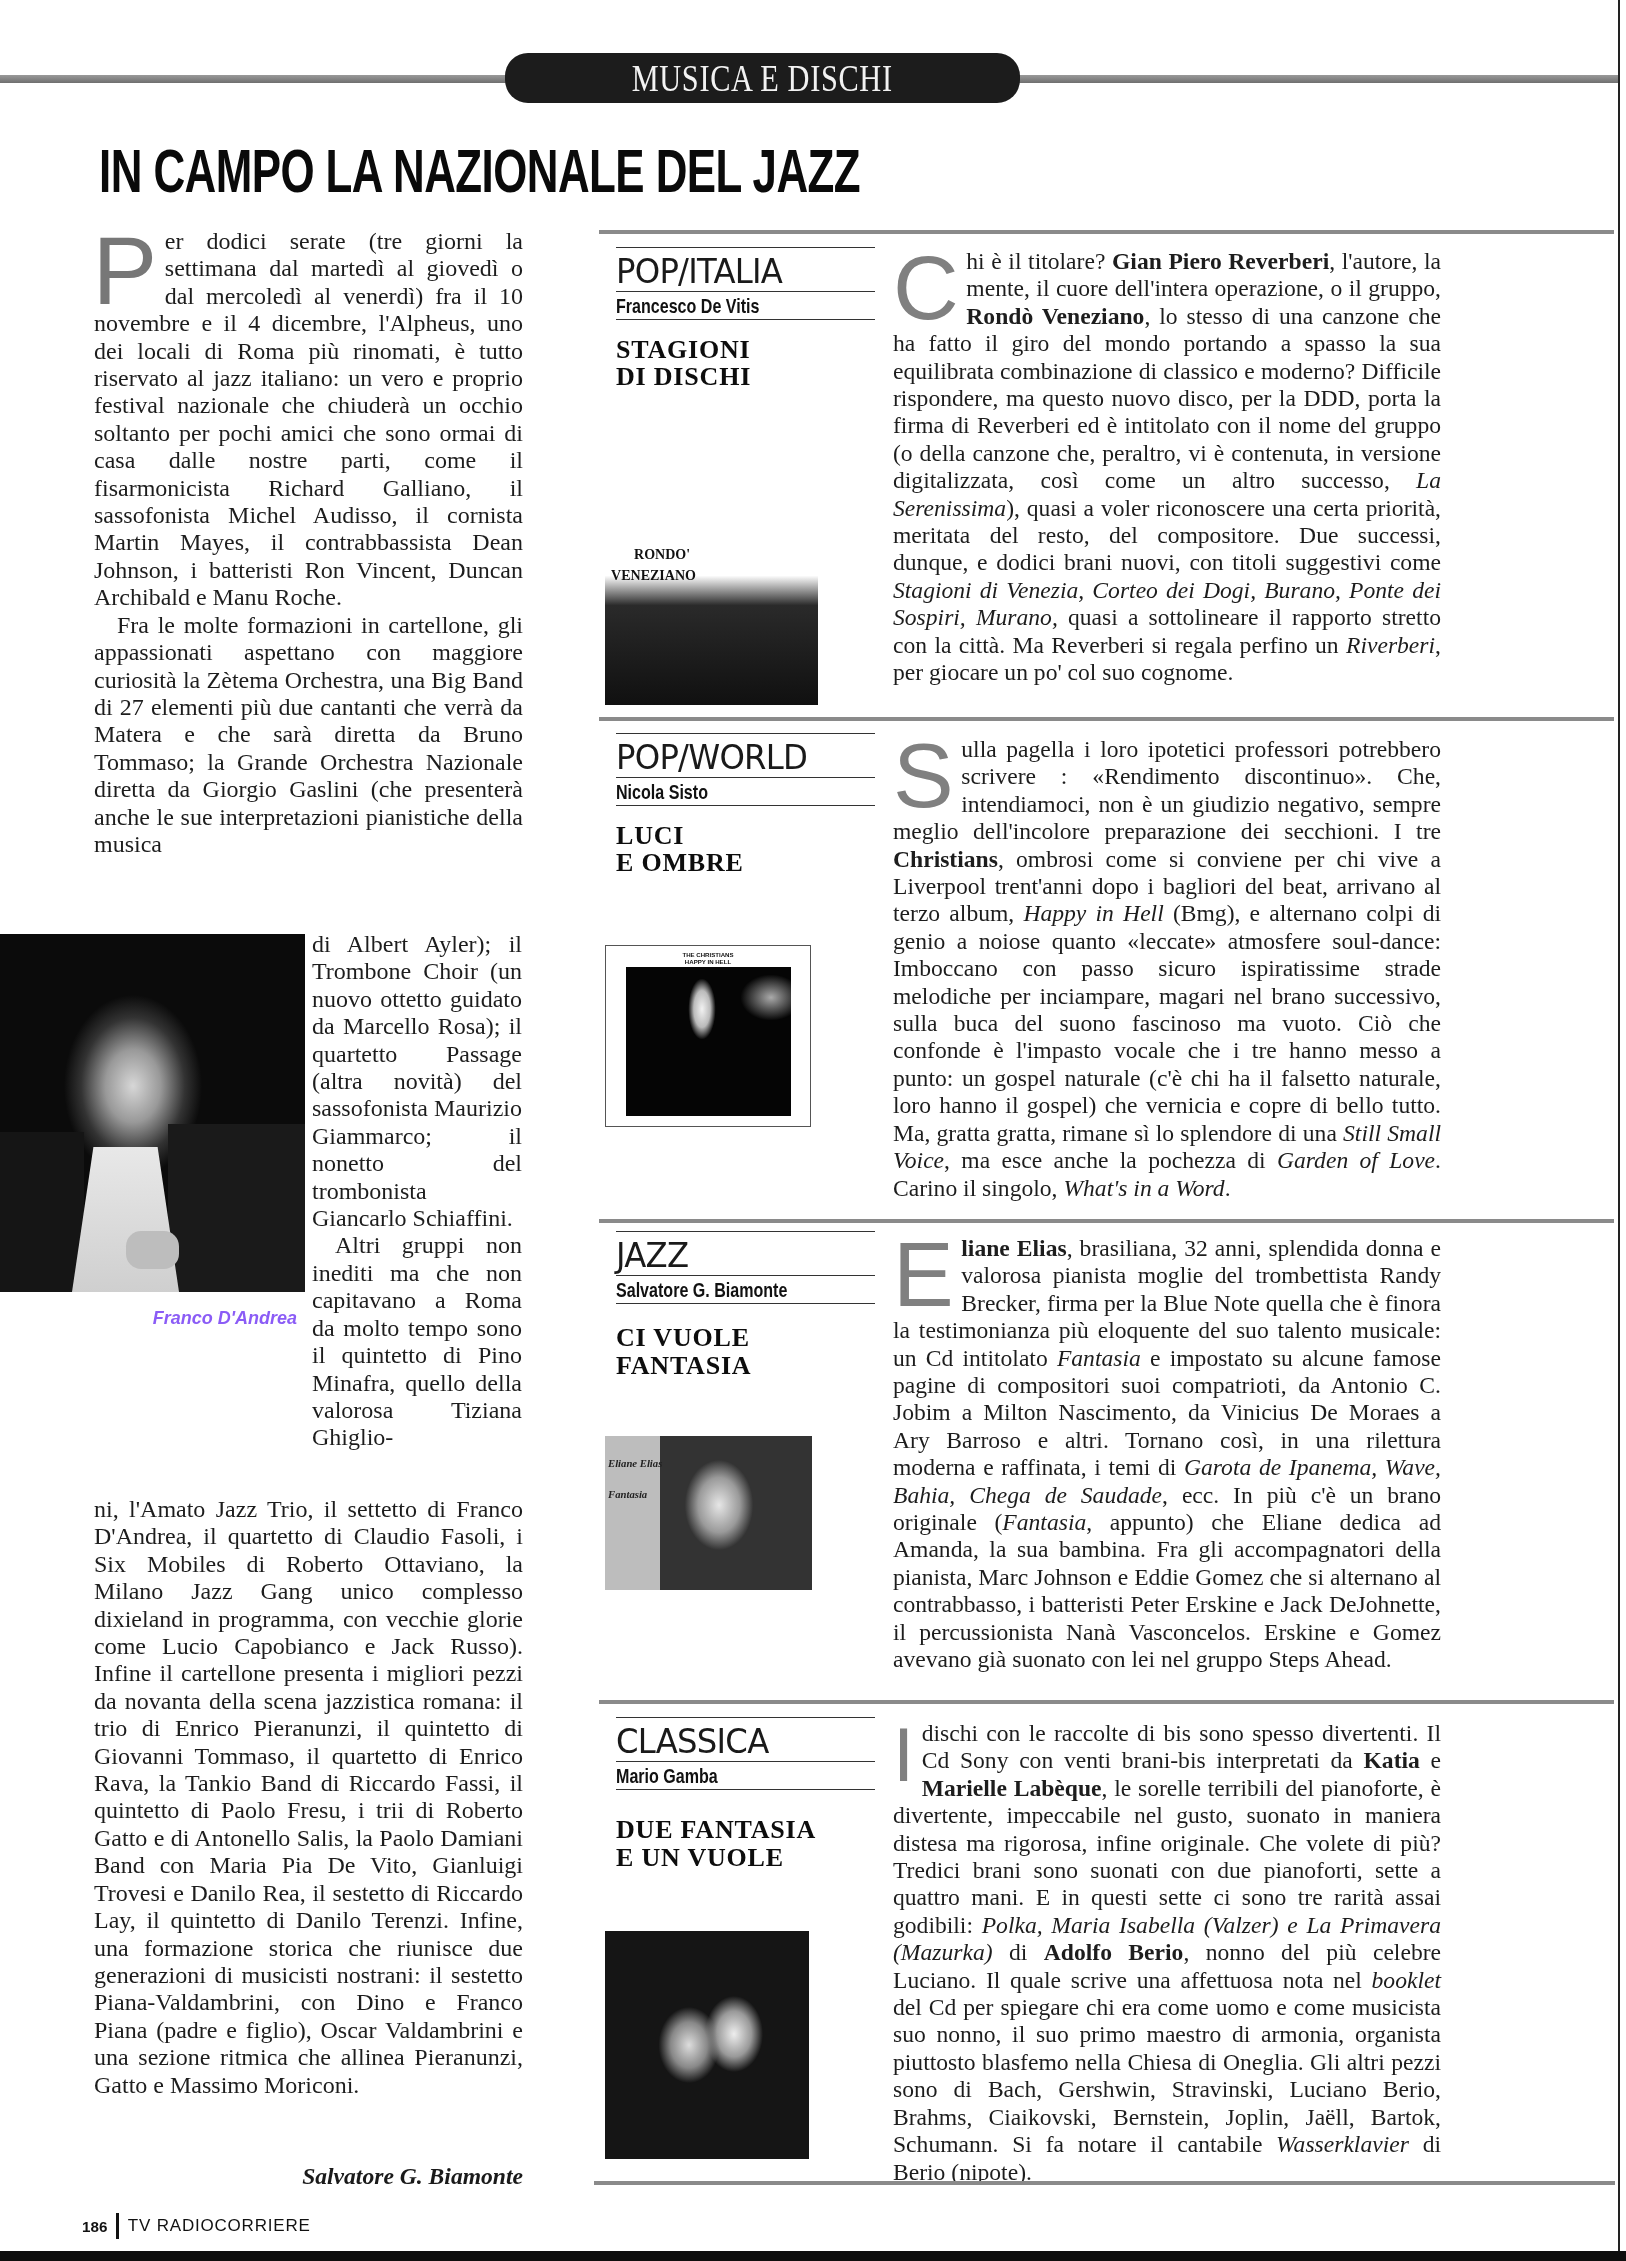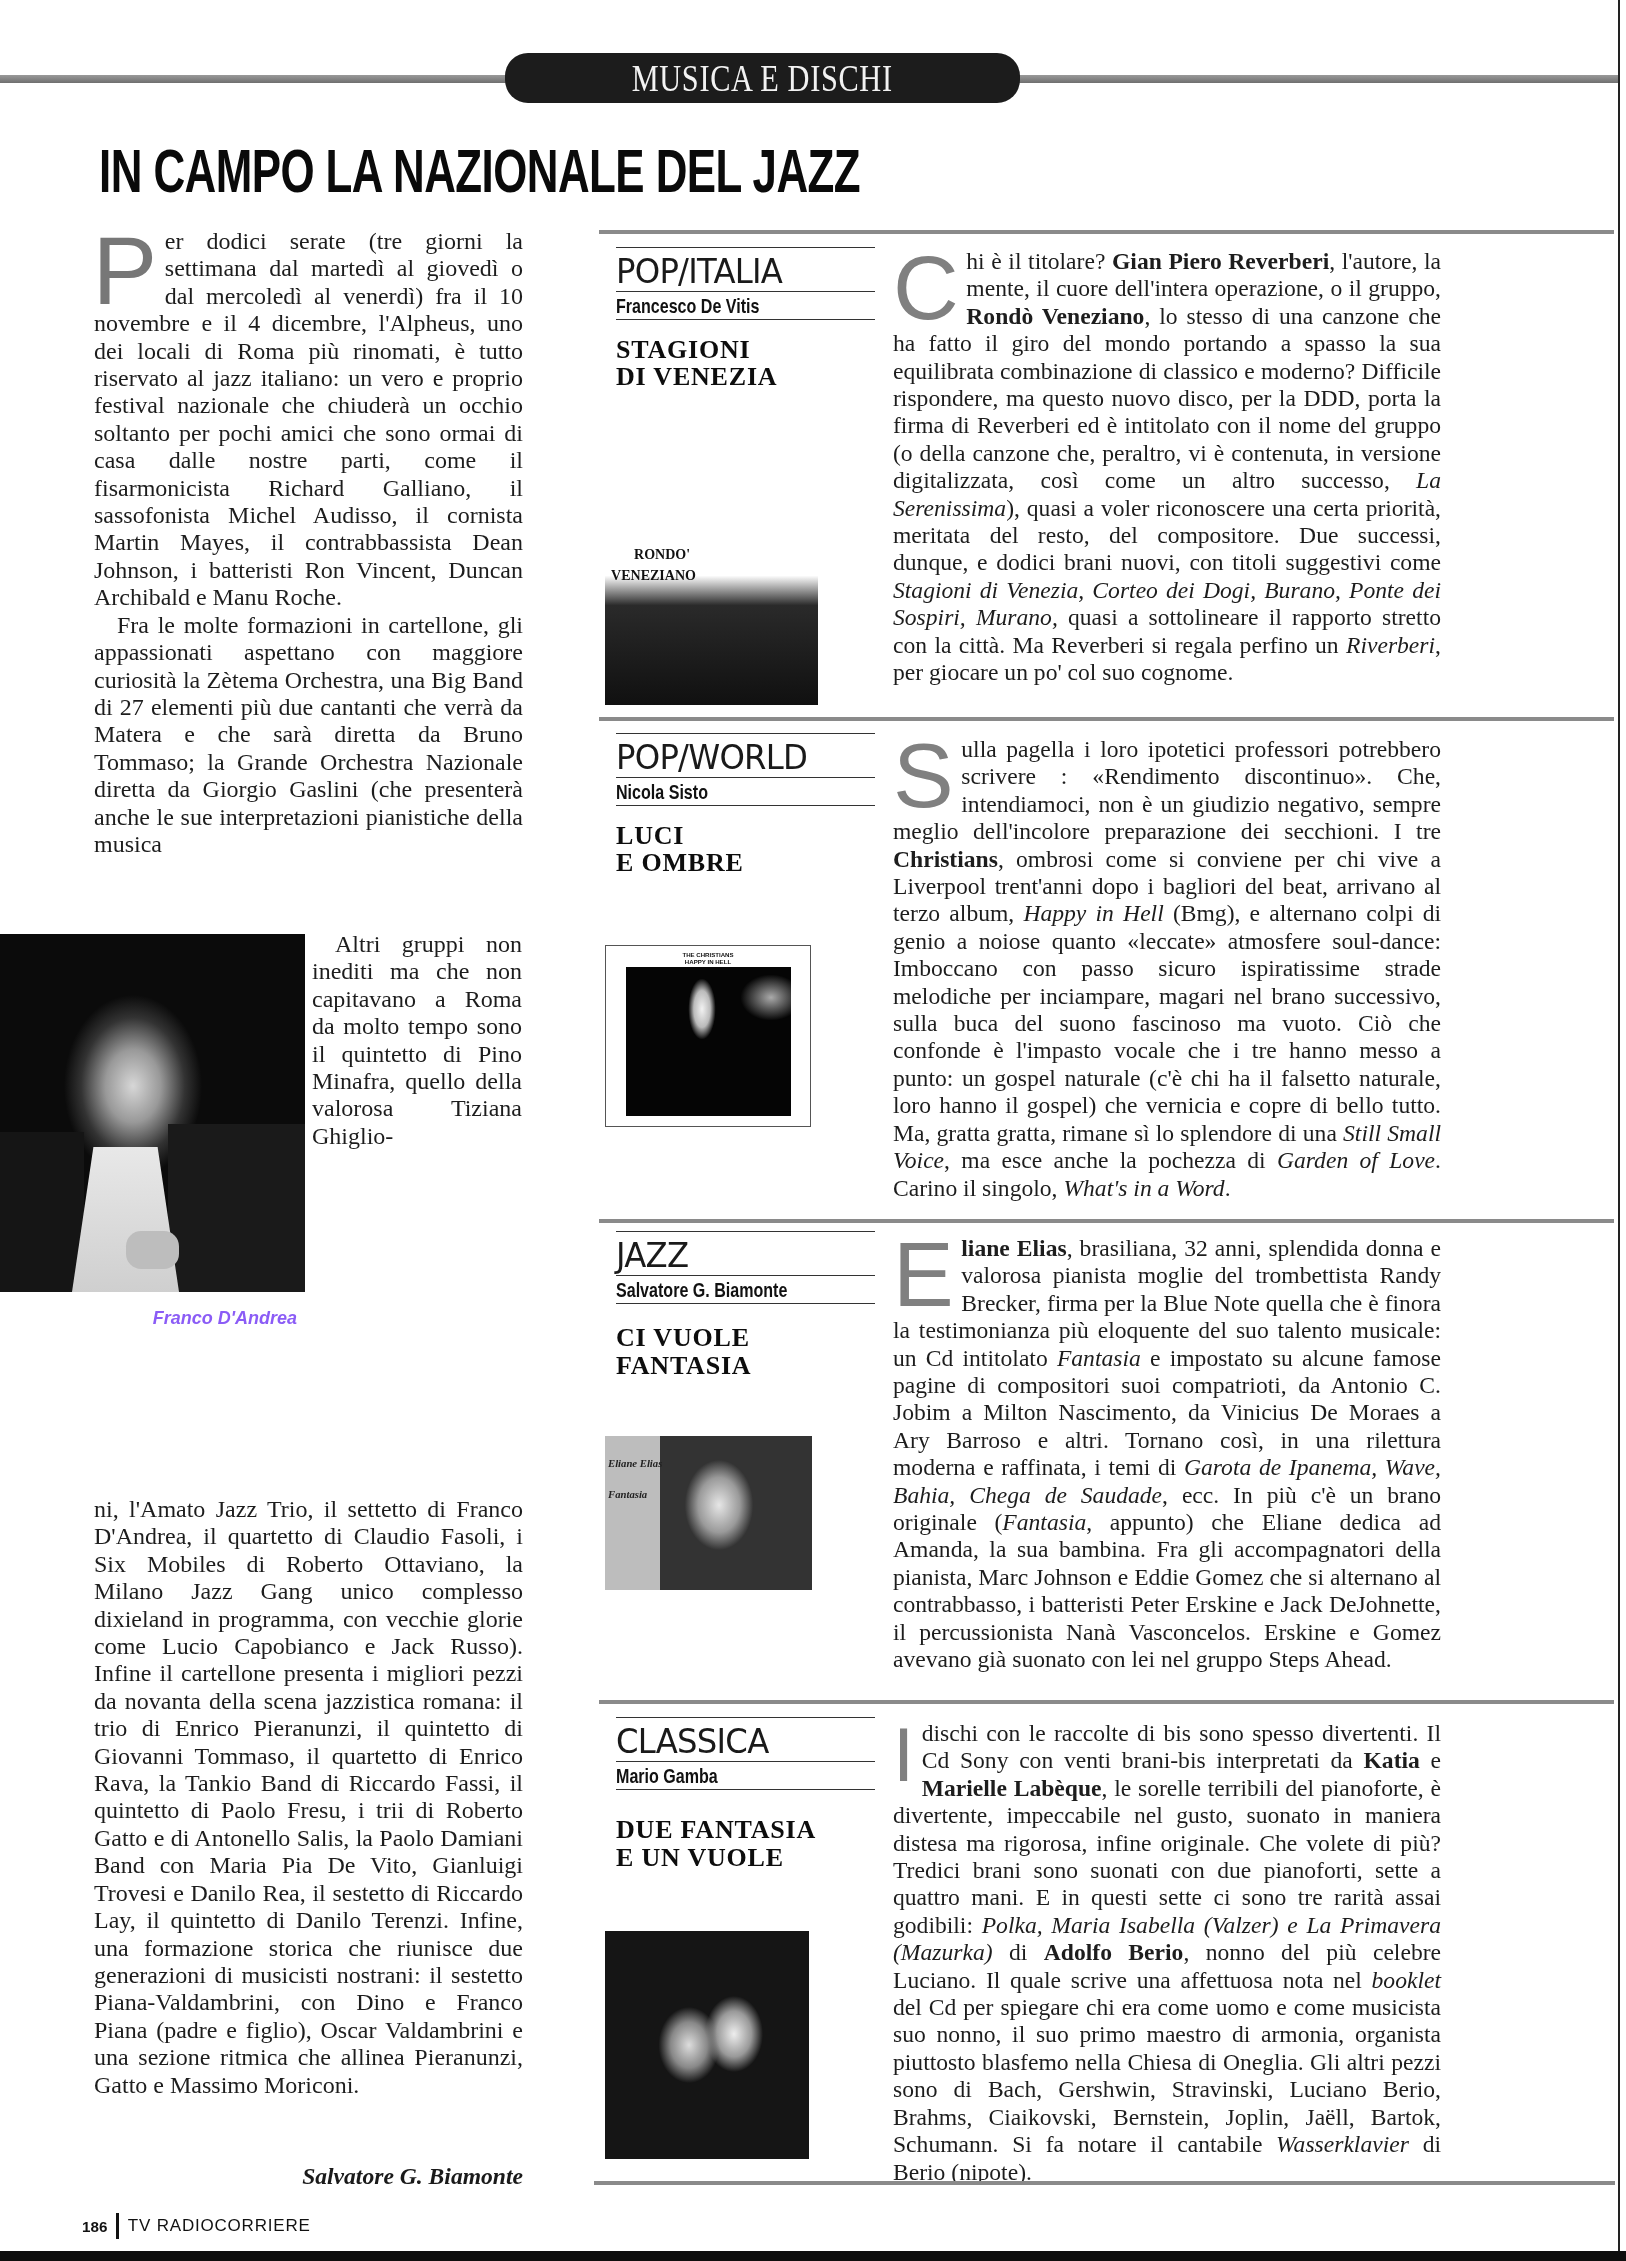--- a/index.html
+++ b/index.html
@@ -70,38 +70,39 @@
 
 <div class="photo">
   <div class="jacket-l"></div>
   <div class="jacket-r"></div>
   <div class="shirt"></div>
   <div class="hand"></div>
 </div>
 <div class="photo-caption">Franco D'Andrea</div>
 
 <div class="narrow-col col-text">
+  <p class="first">di Albert Ayler); il Trombone Choir (un nuovo ottetto guidato da Marcello Rosa); il quartetto Passage (altra novità) del sassofonista Maurizio Giammarco; il nonetto del trombonista Giancarlo Schiaffini.</p>
   <p>Altri gruppi non inediti ma che non capitavano a Roma da molto tempo sono il quintetto di Pino Minafra, quello della valorosa Tiziana Ghiglio-</p>
 </div>
 
 <div class="wide-col-bottom col-text">
   <p class="first">ni, l'Amato Jazz Trio, il settetto di Franco D'Andrea, il quartetto di Claudio Fasoli, i Six Mobiles di Roberto Ottaviano, la Milano Jazz Gang unico complesso dixieland in programma, con vecchie glorie come Lucio Capobianco e Jack Russo). Infine il cartellone presenta i migliori pezzi da novanta della scena jazzistica romana: il trio di Enrico Pieranunzi, il quintetto di Giovanni Tommaso, il quartetto di Enrico Rava, la Tankio Band di Riccardo Fassi, il quintetto di Paolo Fresu, i trii di Roberto Gatto e di Antonello Salis, la Paolo Damiani Band con Maria Pia De Vito, Gianluigi Trovesi e Danilo Rea, il sestetto di Riccardo Lay, il quintetto di Danilo Terenzi. Infine, una formazione storica che riunisce due generazioni di musicisti nostrani: il sestetto Piana-Valdambrini, con Dino e Franco Piana (padre e figlio), Oscar Valdambrini e una sezione ritmica che allinea Pieranunzi, Gatto e Massimo Moriconi.</p>
 </div>
 <div class="byline">Salvatore G. Biamonte</div>
 
 <div class="sec-top-rule" style="top:230px; width:1015px;"></div>
 <div class="label-block" style="top:247px;">
   <div class="rule"></div>
   <div class="genre">POP/ITALIA</div>
   <div class="rule"></div>
   <div class="critic">Francesco De Vitis</div>
   <div class="rule"></div>
   <div class="album-title">
     <div>STAGIONI</div>
-    <div>DI VENEZIA</div>
+    <div>DI DISCHI</div>
   </div>
 </div>
 <div class="cover" style="top:539px; width:213px; height:166px; background: linear-gradient(180deg,#fff 0%,#fff 22%,#2a2a2a 40%,#101010 100%);">
   <div style="position:absolute; left:6.1px; top:4.6px; font-family:'Liberation Serif',serif; font-size:14px; font-weight:bold; color:#111; line-height:21.3px;">
     <div style="padding-left:23px;">RONDO'</div>
     <div>VENEZIANO</div>
   </div>
 </div>
 <div class="rev-text" style="top:248px;">
   <span class="rev-drop">C</span>

